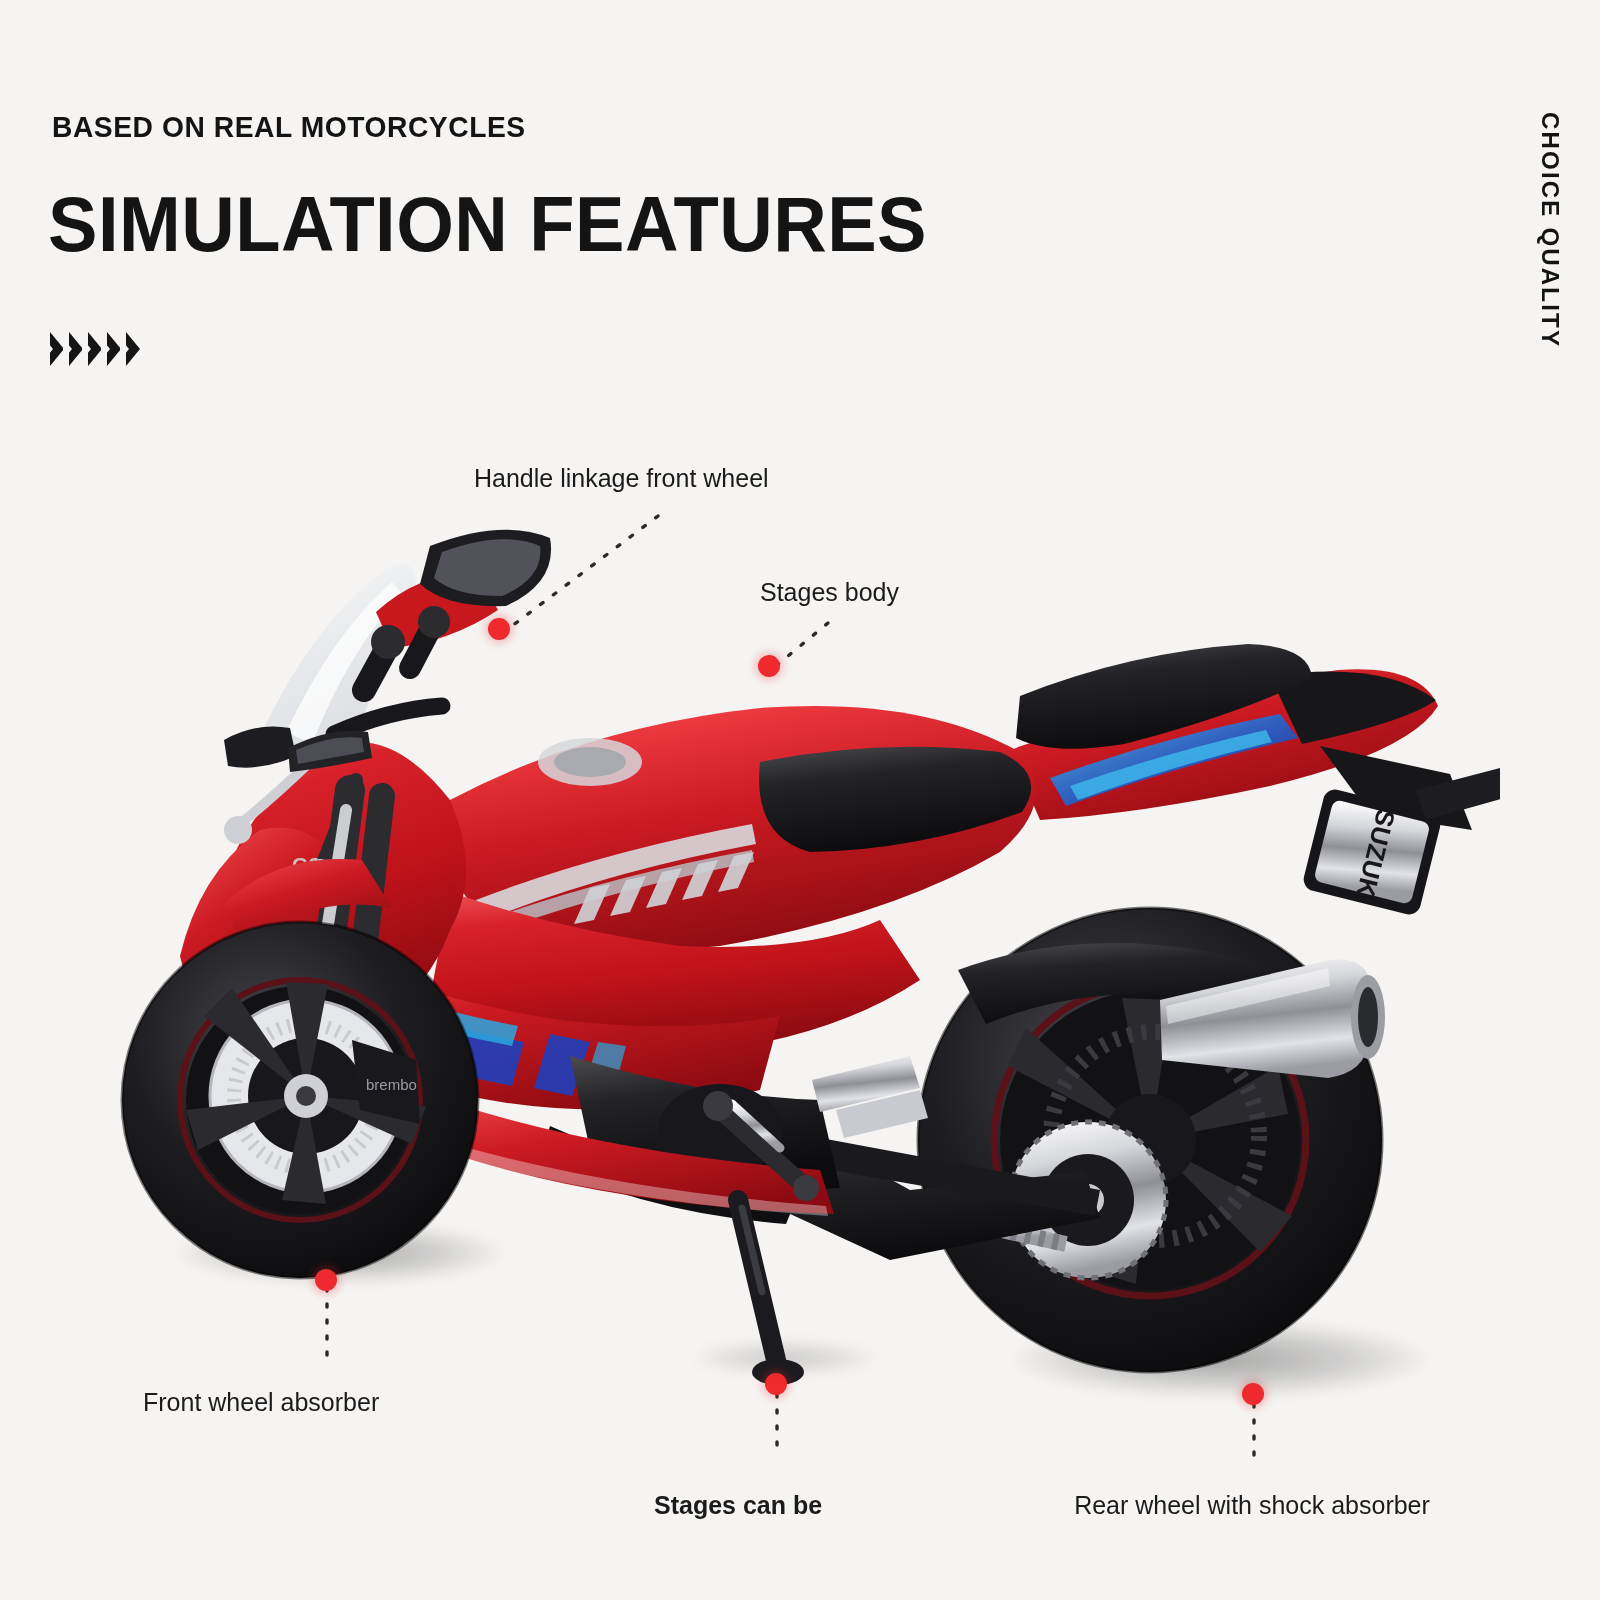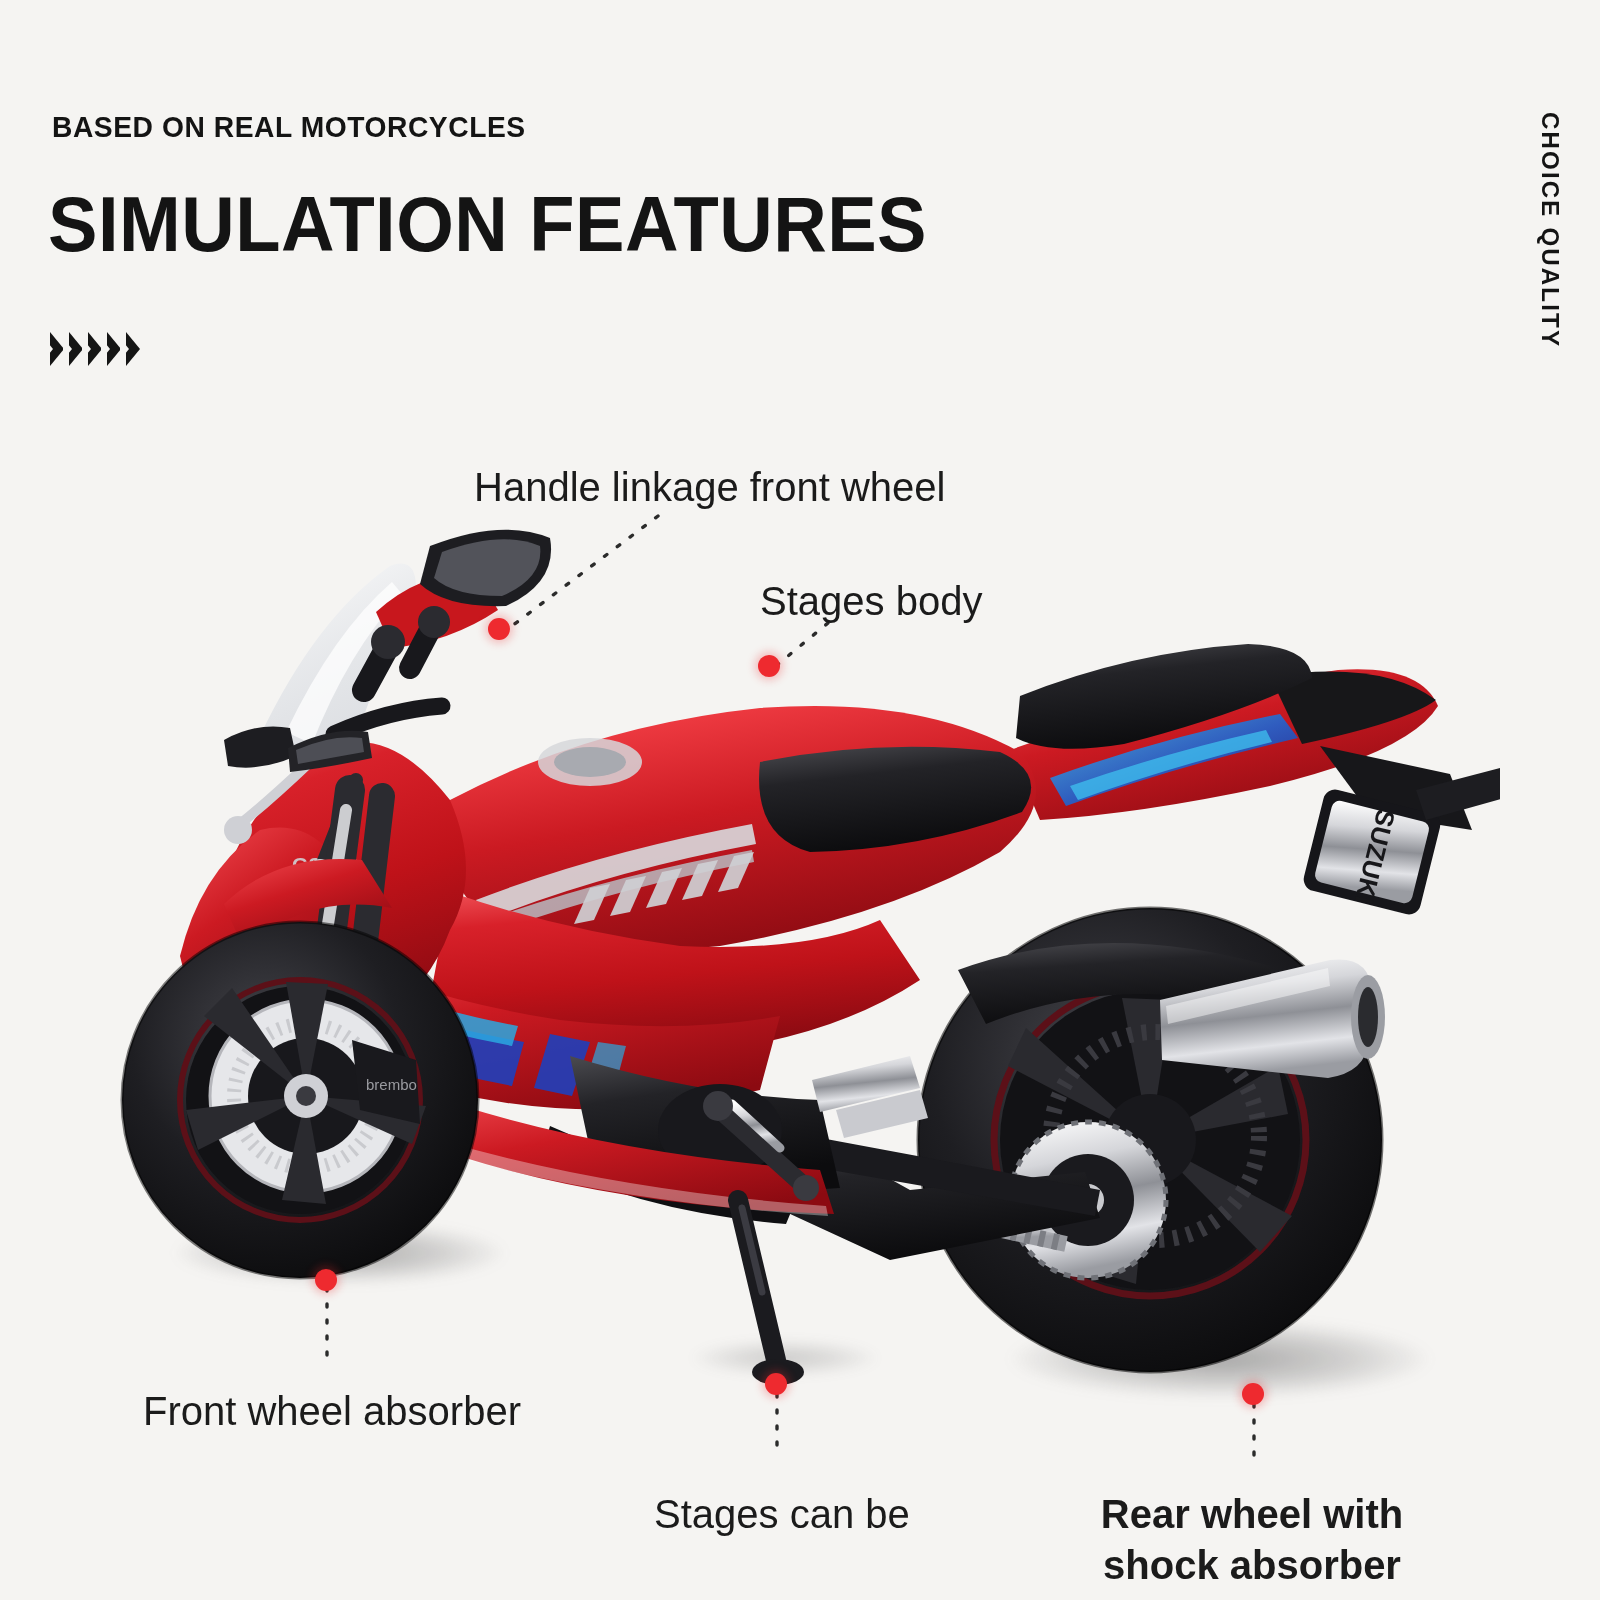--- a/index.html
+++ b/index.html
@@ -49,21 +49,21 @@
   .vertical-tag{
     position:absolute;right:36px;top:112px;
     font-size:24px;font-weight:bold;letter-spacing:2.2px;
     color:#141414;white-space:nowrap;
     writing-mode:vertical-rl;
   }
 
   
   .callout{
     position:absolute;
-    font-size:40px;font-weight:500;color:#1b1b1b;
+    font-size:25px;font-weight:500;color:#1b1b1b;
     white-space:nowrap;line-height:1.28;
   }
   .callout.center{text-align:center;white-space:normal;}
 
   
   .dot{
     position:absolute;width:22px;height:22px;border-radius:50%;
     background:#ee2a2f;
     box-shadow:0 0 9px 3px rgba(238,42,47,.28);
   }
@@ -365,17 +365,17 @@
   <div class="dot" style="left:315px;top:1269px;"></div>
   <div class="dot" style="left:765px;top:1373px;"></div>
   <div class="dot" style="left:1242px;top:1383px;"></div>
 
   <div class="callout" style="left:474px;top:462px;">Handle linkage front wheel</div>
 
   <div class="callout" style="left:760px;top:576px;">Stages body</div>
 
   <div class="callout" style="left:143px;top:1386px;">Front wheel absorber</div>
 
-  <div class="callout" style="left:654px;top:1489px;">Stages can be</div>
-
-  <div class="callout center" style="left:1072px;top:1489px;width:360px;font-weight:bold;">Rear wheel with shock absorber</div>
+  <div class="callout" style="left:654px;top:1489px;font-weight:bold;">Stages can be</div>
+
+  <div class="callout center" style="left:1072px;top:1489px;width:360px;">Rear wheel with shock absorber</div>
 
 </div>
 
 </body></html>

